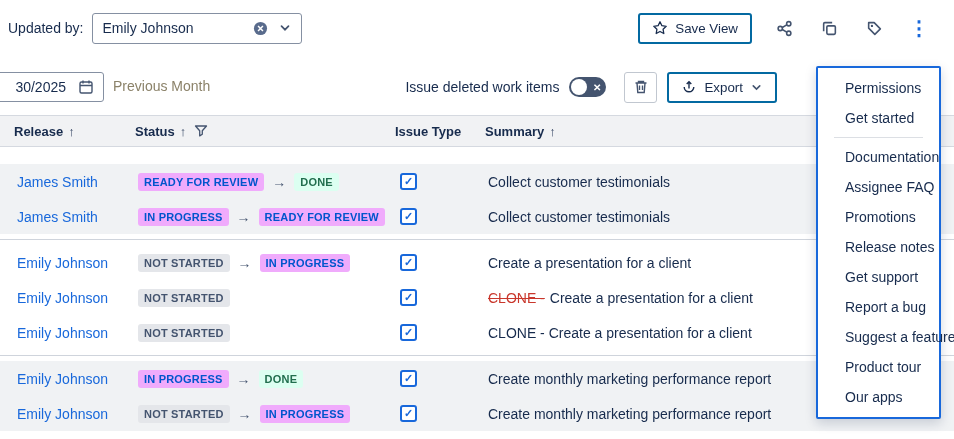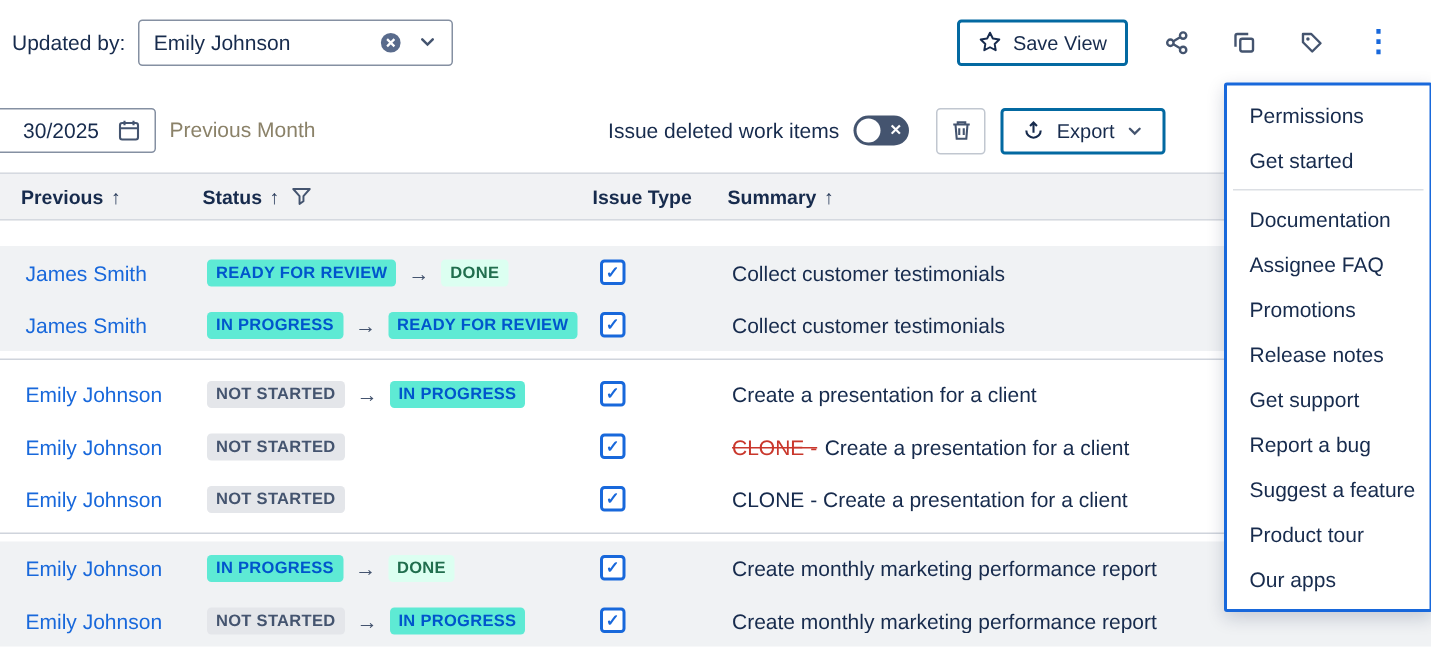--- a/index.html
+++ b/index.html
@@ -31,30 +31,30 @@
   .thead { position:absolute; top:115px; left:0; right:0; height:32px; background:#f1f2f4; border-top:1px solid #d5d9e0; border-bottom:1px solid #d5d9e0; display:grid; grid-template-columns:121px 260px 90px auto; align-items:center; padding-left:14px; font-size:13px; font-weight:bold; color:#172b4d; }
   .th { display:flex; align-items:center; gap:5px; }
   .sort-up { font-size:13px; color:#2c3e5d; font-weight:bold; }
   .tbody { position:absolute; top:147px; left:0; right:0; padding-top:17px; }
   .group.gray { background:#f0f2f4; }
   .divider { height:1px; background:#cfd4dc; margin:5px 0; }
   .row { display:grid; grid-template-columns:121px 260px 90px auto; align-items:center; height:35px; padding-left:17px; }
   .assignee { color:#1868db; cursor:pointer; text-decoration:none; white-space:nowrap; }
   .status-cell { display:flex; align-items:center; }
   .chip { display:inline-block; font-size:11px; font-weight:bold; padding:3px 6px; border-radius:3px; letter-spacing:.2px; white-space:nowrap; }
-  .chip.blue { color:#0055cc; background:#5eead4; }
+  .chip.blue { color:#0055cc; background:#f0abfc; }
   .chip.green { color:#216e4e; background:#dcfff1; }
   .chip.gray { color:#44546f; background:#e4e6ea; }
   .arrow { color:#44546f; margin:0 8px; font-size:14px; }
   .checkbox { width:17px; height:17px; border:2px solid #1868db; border-radius:3px; background:#fff; color:#1868db; font-size:11px; font-weight:bold; display:flex; align-items:center; justify-content:center; margin-left:2px; }
   .summary { white-space:nowrap; overflow:hidden; }
   .strike { color:#c9372c; text-decoration:line-through; margin-right:5px; }
 
   
-  .menu { position:absolute; top:55px; left:816px; width:139px; background:#fff; border:2px solid #1868db; border-radius:2px; box-shadow:0 4px 12px rgba(9,30,66,.18); padding:5px 4px; z-index:10; }
+  .menu { position:absolute; top:66px; left:816px; width:125px; background:#fff; border:2px solid #1868db; border-radius:2px; box-shadow:0 4px 12px rgba(9,30,66,.18); padding:5px 16px; z-index:10; }
   .menu-item { height:30px; display:flex; align-items:center; padding:0 11px; color:#172b4d; cursor:pointer; white-space:nowrap; }
   .menu-divider { height:1px; background:#dcdfe4; margin:4px 0; }
 
   svg { display:block; }
 </style>
 </head>
 <body>
 
 <div class="screen">
 
@@ -156,21 +156,21 @@
           <svg width="13" height="13" viewBox="0 0 14 14">
               <path d="M3.5 5.2L7 8.7l3.5-3.5" fill="none" stroke="#44546f" stroke-width="1.7" stroke-linecap="round"></path>
             </svg>
         </span>
       </button>
     </div>
   </div>
 
   <div class="thead">
     <div class="th">
-      <span>Previous</span>
+      <span>Release</span>
       <span class="sort-up">↑</span>
     </div>
     <div class="th">
       <span>Status</span>
       <span class="sort-up">↑</span>
       <span style="margin-left:3px">
         <svg width="14" height="14" viewBox="0 0 14 14">
             <path d="M1.5 2h11L8.3 6.8v3.4l-2.6 1.7V6.8z" fill="none" stroke="#44546f" stroke-width="1.3" stroke-linejoin="round"></path>
           </svg>
       </span>

